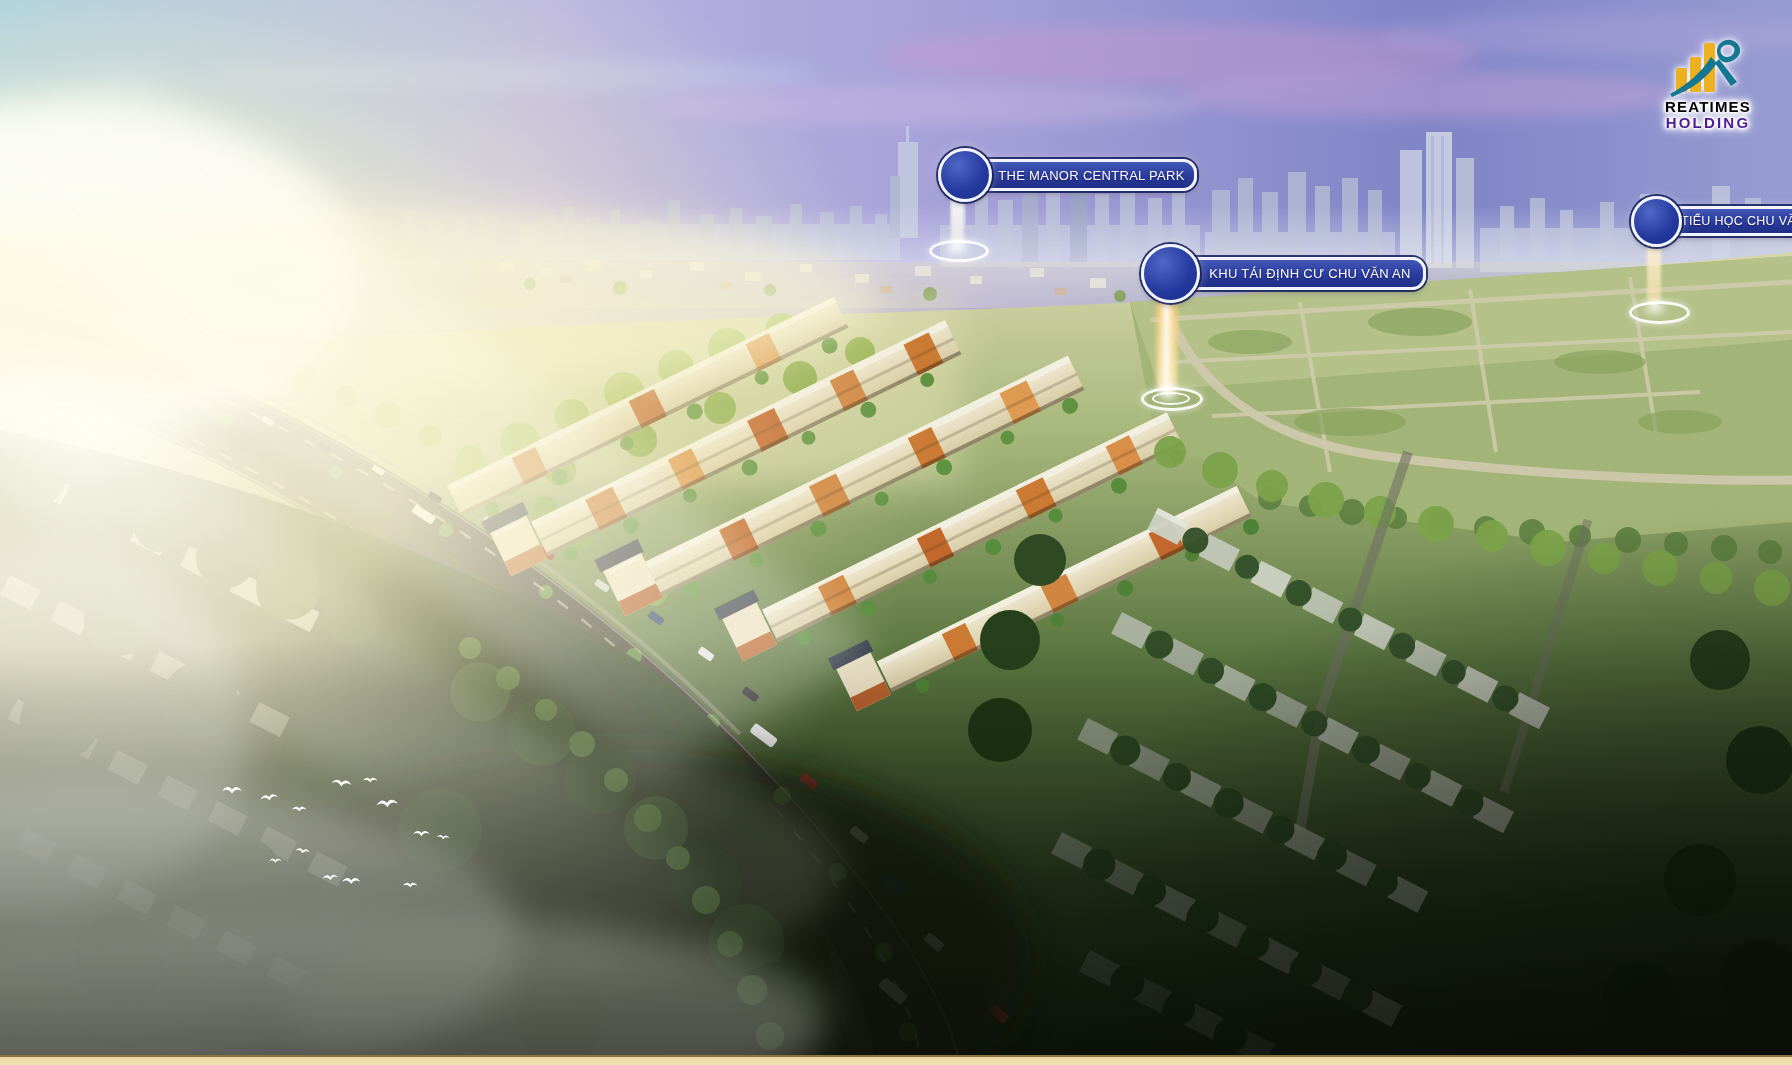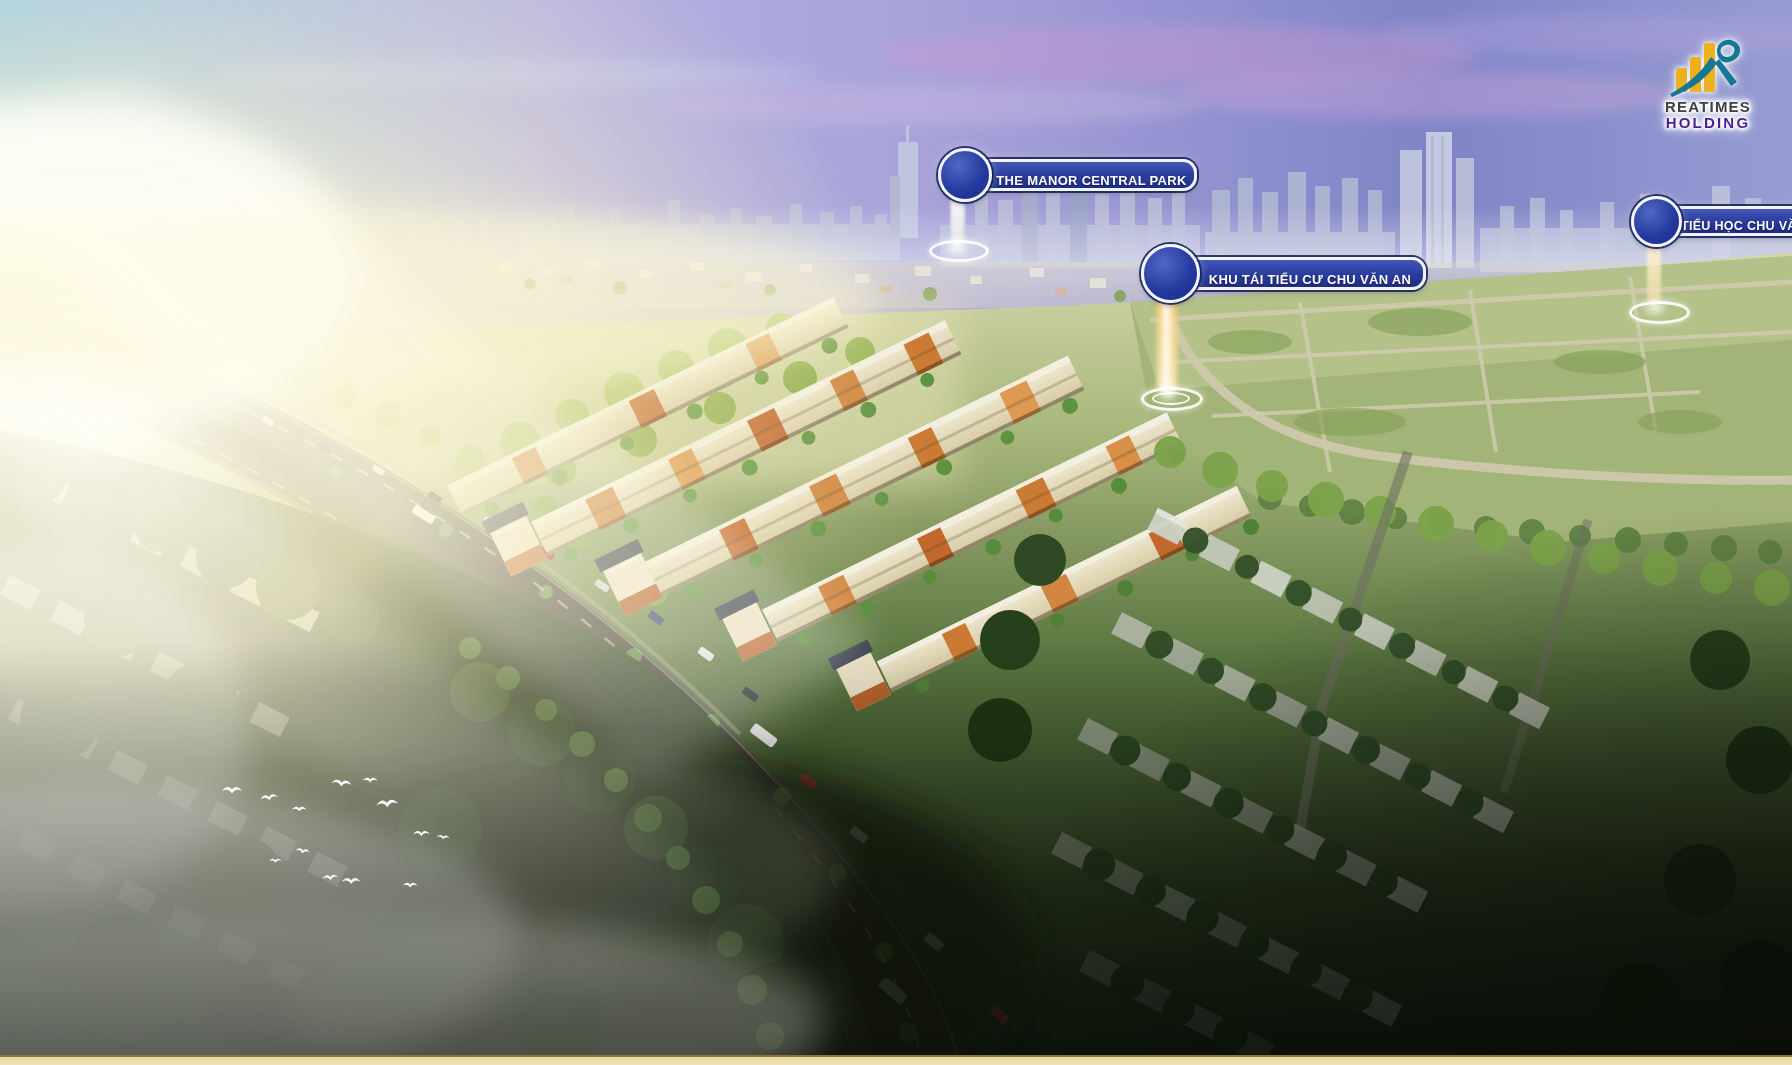--- a/index.html
+++ b/index.html
@@ -4,46 +4,46 @@
 <style>
   html,body{margin:0;padding:0;background:#111;}
   #stage{
     position:relative;width:1792px;height:1065px;overflow:hidden;
     font-family:"Liberation Sans",sans-serif;background:#9aa0d4;
   }
   #scene-svg{position:absolute;left:0;top:0;z-index:1;display:block;}
   .pin-layer{position:absolute;inset:0;z-index:10;pointer-events:none;}
   .pin{position:absolute;inset:0;}
   .pin-bar{
-    position:absolute;display:flex;align-items:flex-end;justify-content:center;
+    position:absolute;display:flex;align-items:center;justify-content:center;
     background:linear-gradient(#4257b6,#2a3c9e 55%,#1f2e85);
     border:3px solid #f2f5ff;border-radius:14px;
     box-shadow:0 0 0 2px rgba(18,28,90,.85),0 2px 6px rgba(0,0,30,.35),0 0 8px rgba(255,255,255,.45);
-    color:#fff;font-weight:bold;white-space:nowrap;letter-spacing:.3px;
+    color:#fff;font-weight:normal;white-space:nowrap;letter-spacing:.3px;
     text-shadow:0 1px 2px rgba(0,0,50,.55);z-index:12;
   }
   .pin-circle{
     position:absolute;border-radius:50%;
     background:radial-gradient(circle at 36% 30%,#5068c6,#24399e 58%,#1a2c86);
     border:3px solid #f2f5ff;
     box-shadow:0 0 0 2px rgba(18,28,90,.85),0 2px 6px rgba(0,0,30,.4),0 0 10px rgba(255,255,255,.55);
     z-index:13;
   }
   .pin-beam{position:absolute;border-radius:8px;z-index:11;}
   .beam-white{background:linear-gradient(to bottom,rgba(255,255,255,.95),rgba(255,250,235,.55));filter:blur(1.5px);}
   .beam-warm{background:linear-gradient(to bottom,rgba(255,240,210,.95),rgba(255,225,170,.6));filter:blur(1.5px);}
   .beam-gold{background:linear-gradient(to bottom,rgba(255,205,115,.85),rgba(255,235,185,.9));filter:blur(2.5px);}
   .beam-core{position:absolute;left:6px;top:0;width:7px;height:100%;background:linear-gradient(to bottom,rgba(255,255,255,.95),rgba(255,255,255,.85));filter:blur(1px);border-radius:4px;}
   .pin-ring{position:absolute;border:3px solid rgba(255,255,255,.92);border-radius:50%;
     box-shadow:0 0 7px rgba(255,255,255,.6);z-index:11;}
   .pin-ring.inner{border-width:2px;box-shadow:none;}
   .beam-foot{position:absolute;background:#fff;border-radius:50%;filter:blur(4px);opacity:.9;z-index:11;}
   .logo{position:absolute;z-index:20;text-align:center;
     filter:drop-shadow(0 0 2px rgba(255,255,255,.95)) drop-shadow(0 0 5px rgba(255,255,255,.7));}
-  .logo-line1{font-size:15px;font-weight:800;letter-spacing:1.2px;color:#404040;
+  .logo-line1{font-size:15px;font-weight:800;letter-spacing:1.2px;color:#000000;
     text-shadow:0 0 3px #fff,0 0 3px #fff,0 0 5px #fff;}
   .logo-line2{font-size:15px;font-weight:800;letter-spacing:2.2px;color:#4c1d95;margin-top:-1px;
     text-shadow:0 0 3px #fff,0 0 3px #fff,0 0 5px #fff;}
   .gold-border{position:absolute;left:0;right:0;bottom:0;height:10px;z-index:25;
     background:linear-gradient(#8a7340,#8a7340 20%,#ead9a4 25%,#f0e2b4);}
 </style>
 </head>
 <body>
 
 <div id="stage">
@@ -753,21 +753,21 @@
   </div>
 
   <div class="pin">
     <div class="pin-beam beam-gold" style="left:1157px;top:294px;width:20px;height:100px;">
       <div class="beam-core"></div>
     </div>
     <div class="beam-foot" style="left:1160px;top:388px;width:16px;height:11px;"></div>
     <div class="pin-ring" style="left:1141px;top:387px;width:56px;height:18px;"></div>
     <div class="pin-ring inner" style="left:1152px;top:392px;width:34px;height:9px;"></div>
     <div class="pin-bar" style="left:1166px;top:257px;width:226px;height:27px;font-size:13px;padding-left:28px;">
-      <span>KHU TÁI TIỂU CƯ CHU VĂN AN</span>
+      <span>KHU TÁI ĐỊNH CƯ CHU VĂN AN</span>
     </div>
     <div class="pin-circle" style="left:1141px;top:244px;width:53px;height:53px;"></div>
   </div>
 
   <div class="pin">
     <div class="pin-beam beam-warm" style="left:1647px;top:238px;width:14px;height:68px;"></div>
     <div class="beam-foot" style="left:1646px;top:302px;width:18px;height:11px;"></div>
     <div class="pin-ring" style="left:1629px;top:301px;width:55px;height:17px;"></div>
     <div class="pin-bar" style="left:1652px;top:206px;width:200px;height:24px;font-size:12.5px;padding-left:26px;justify-content:flex-start;">
       <span>TIỂU HỌC CHU VĂ</span>

